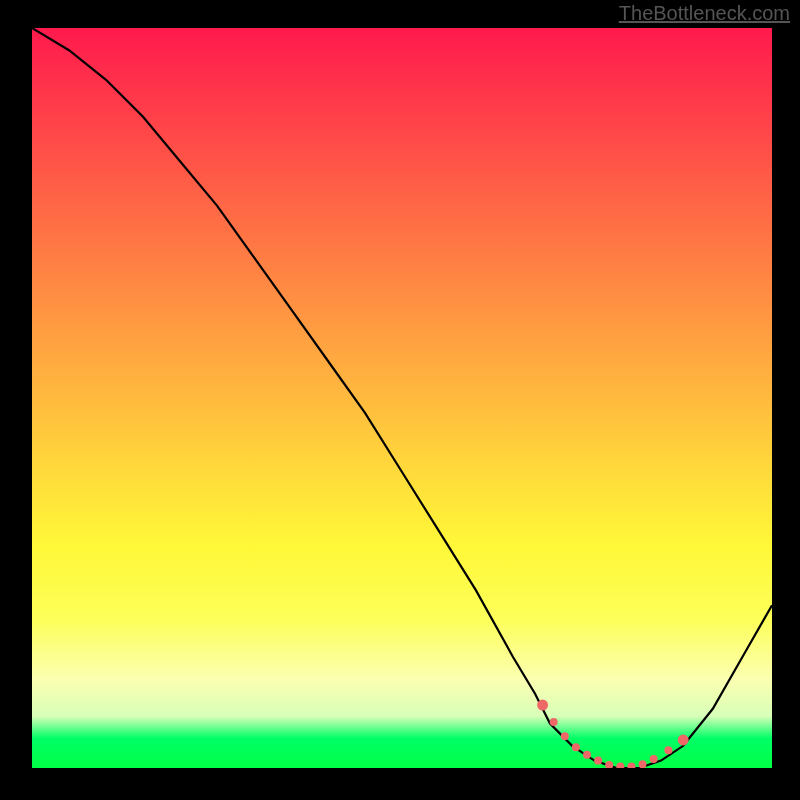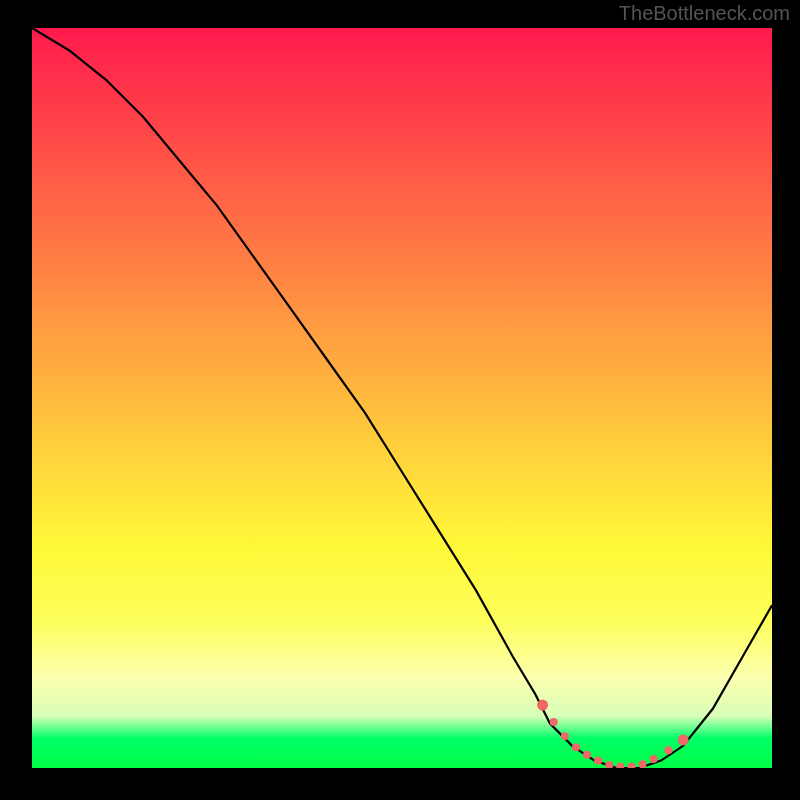--- a/index.html
+++ b/index.html
@@ -11,20 +11,21 @@
     font-family: Arial, sans-serif;
   }
   .watermark {
     position: absolute;
     top: 2px;
     right: 10px;
     color: #555;
     font-size: 20px;
     font-weight: 500;
     z-index: 10;
+    text-decoration: underline;
   }
   .plot-area {
     position: absolute;
     left: 32px;
     top: 28px;
     width: 740px;
     height: 740px;
     overflow: hidden;
   }
   .gradient {

